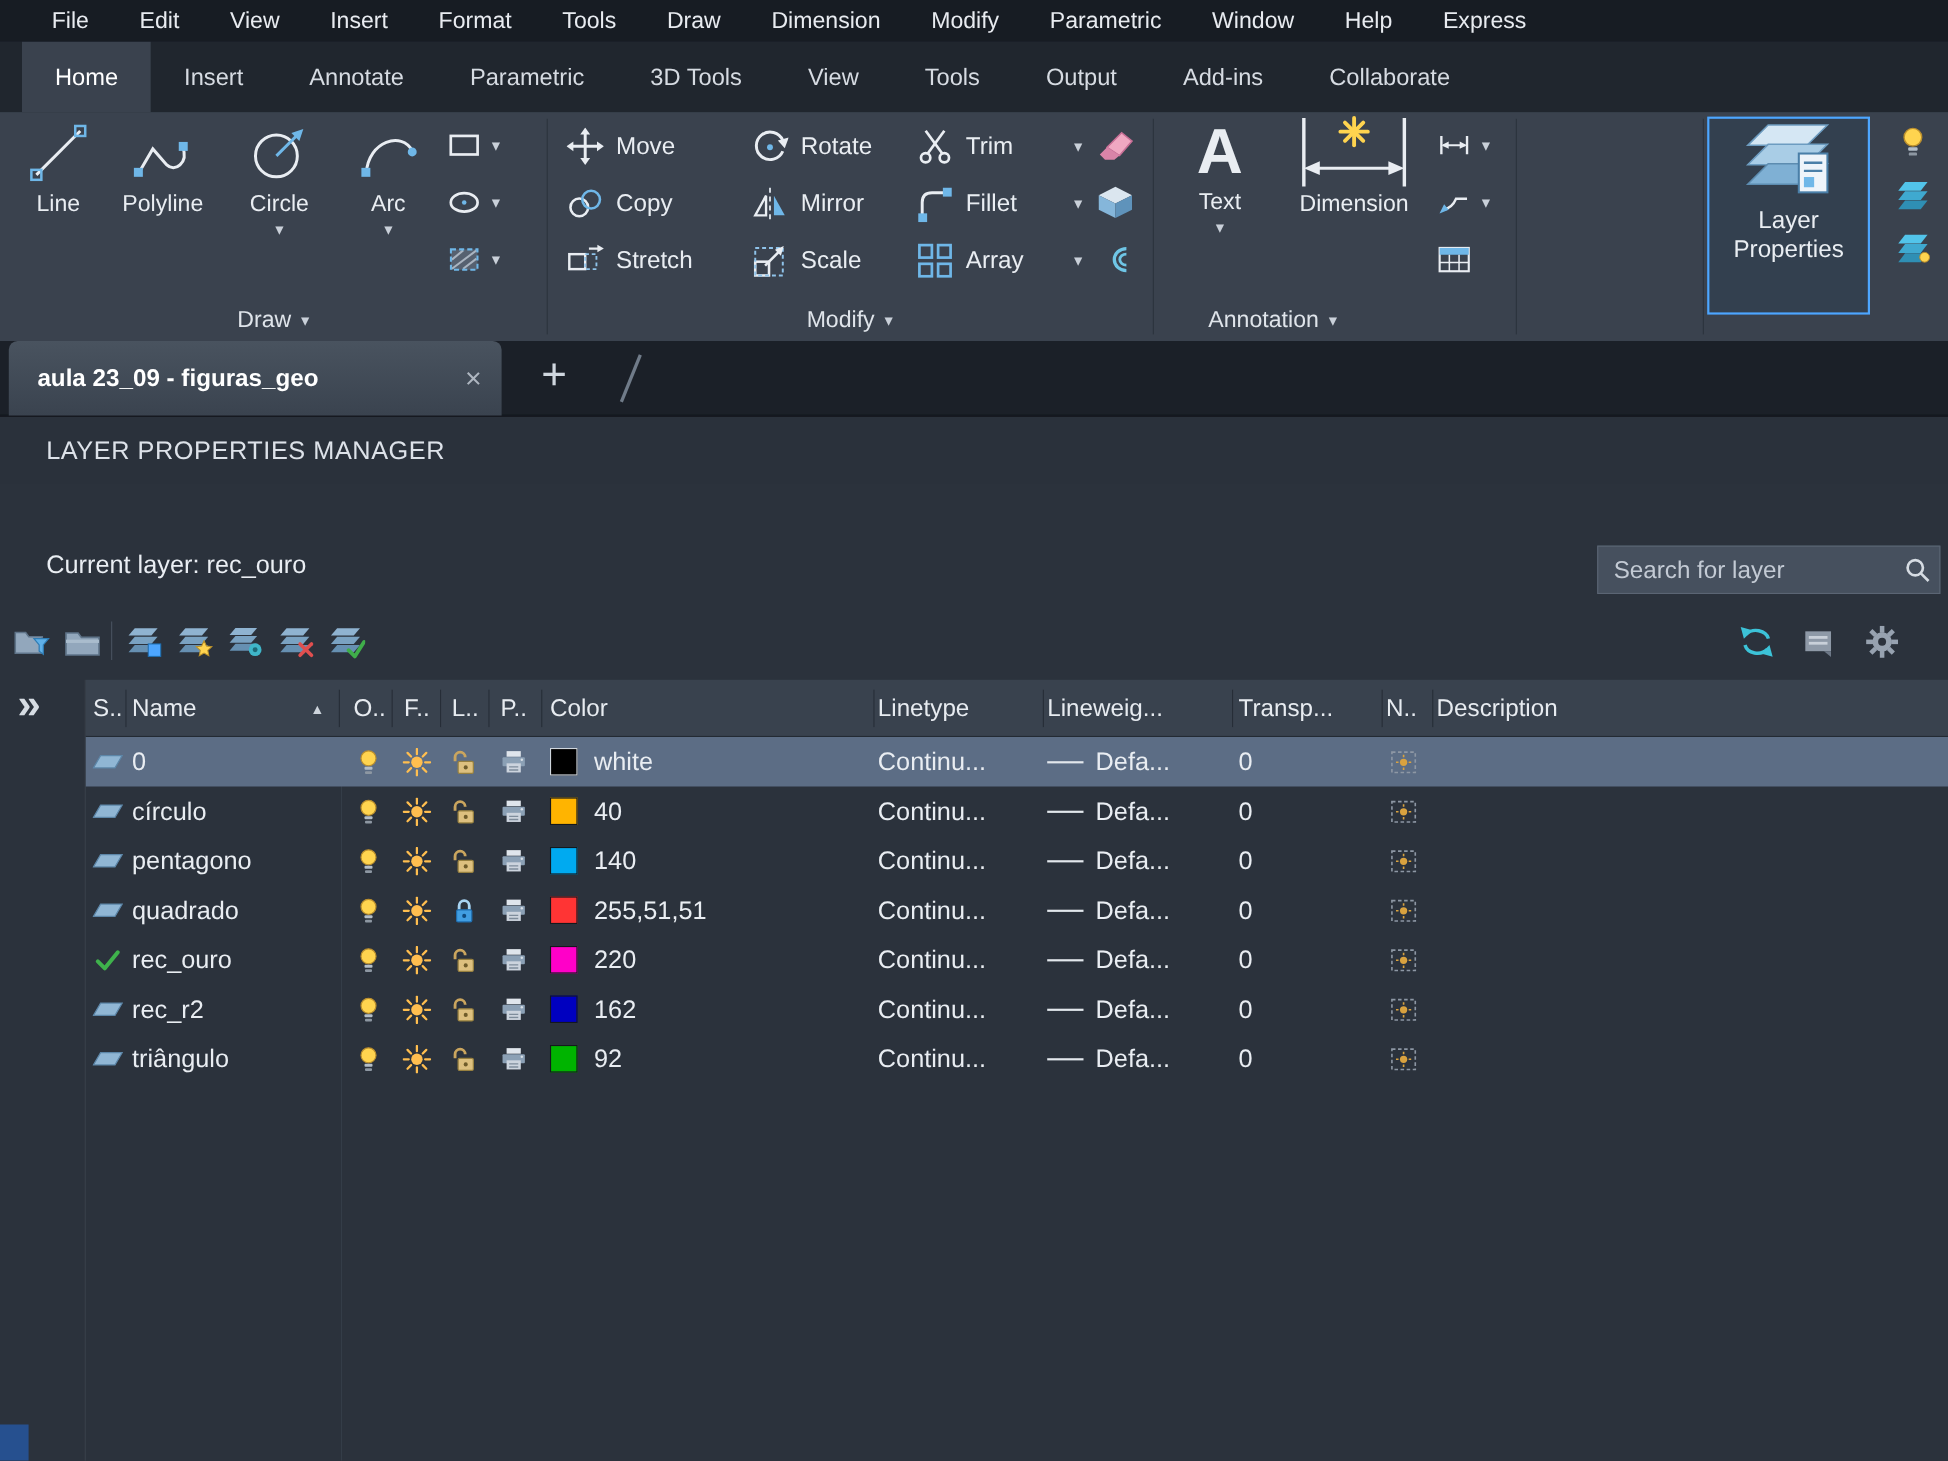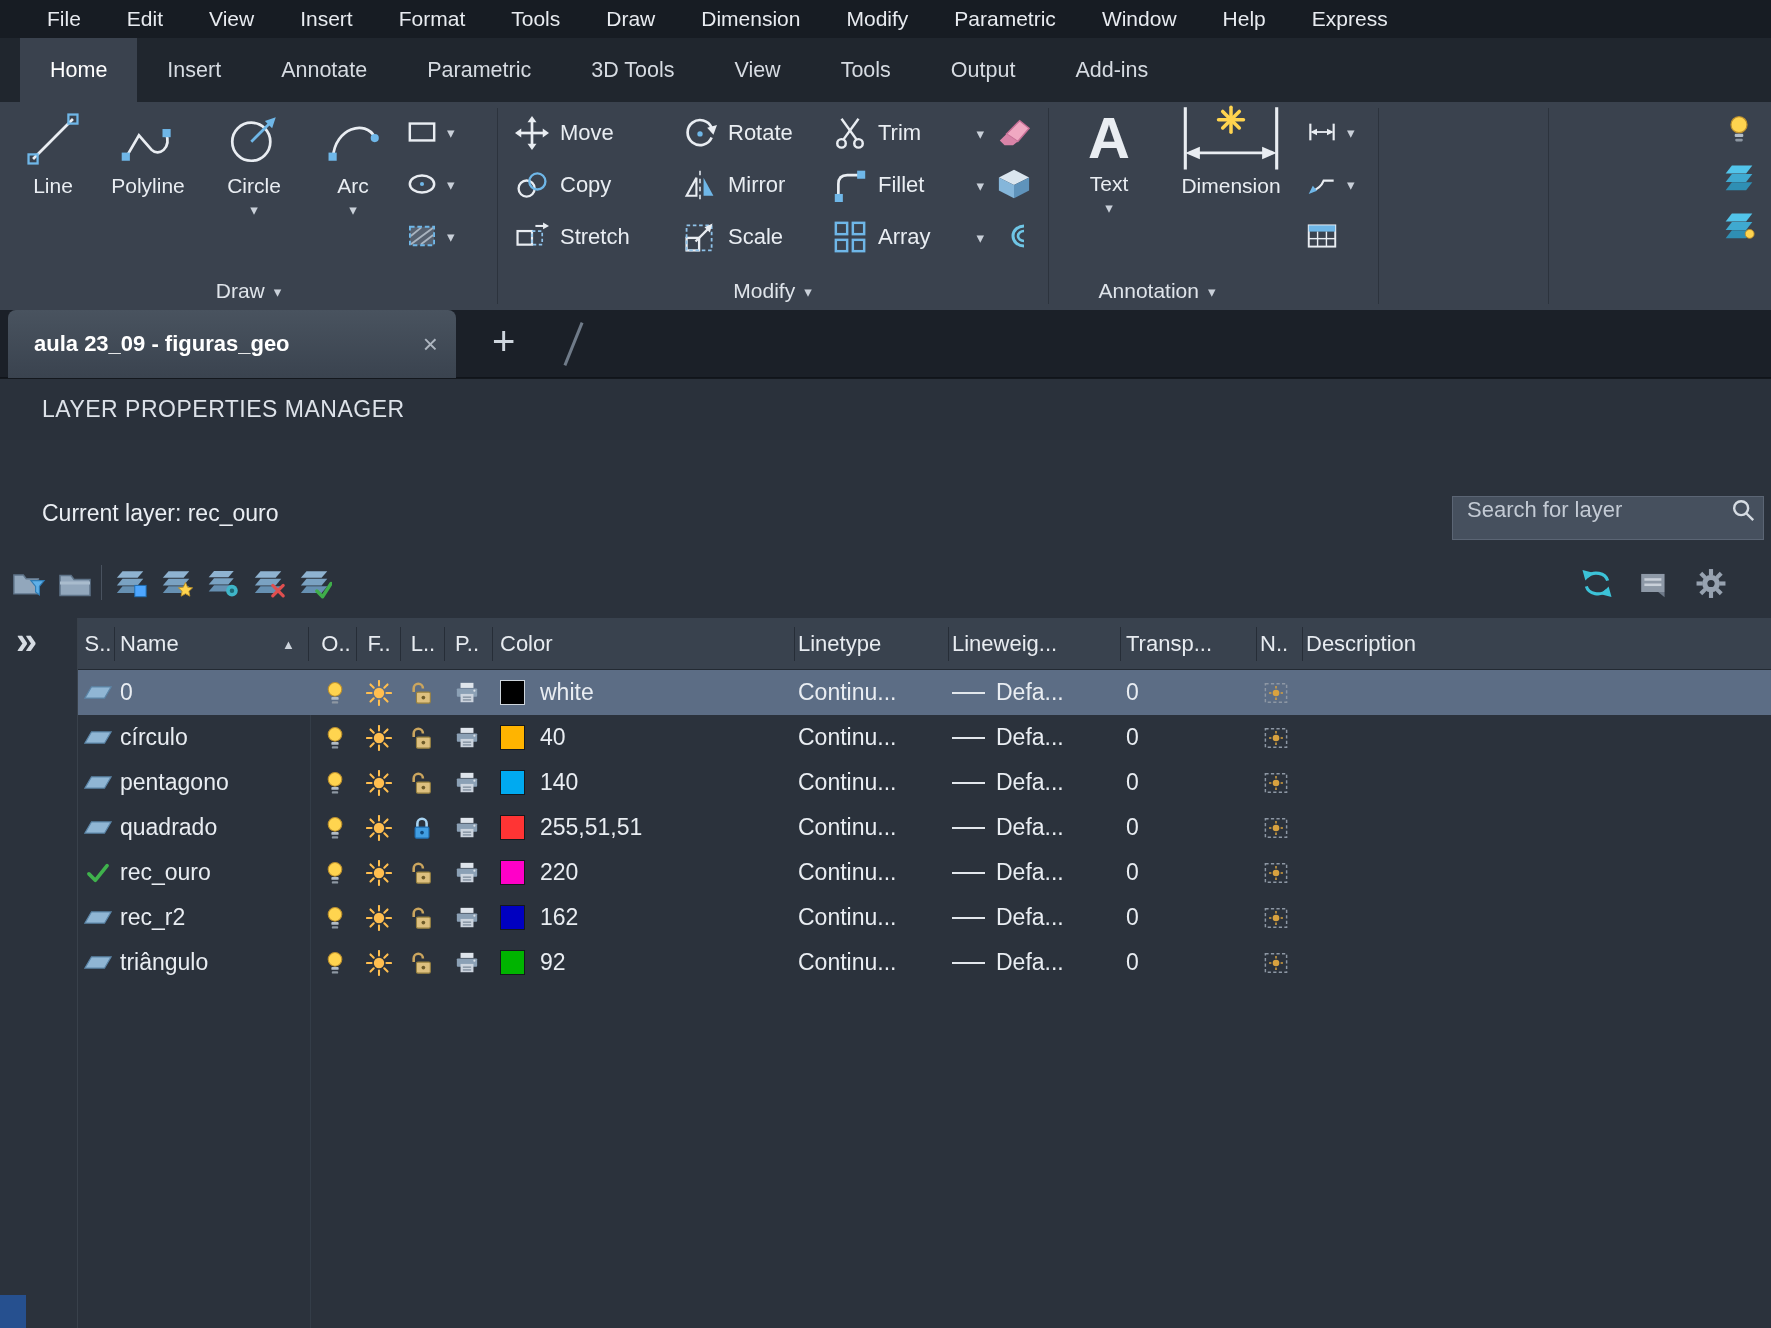--- a/index.html
+++ b/index.html
@@ -47,21 +47,21 @@
   .ftab-title{font-size:22px;font-weight:bold;color:#fff;flex:1;white-space:nowrap}
   .ftab-close{font-size:26px;color:#aeb6c0;margin-left:8px}
   .ftab-plus{position:absolute;left:492px;top:0;height:68px;line-height:62px;font-size:40px;color:#cfd6de}
   .ftab-slash{position:absolute;left:572px;top:11px;width:3px;height:46px;background:#707b89;transform:rotate(22deg)}
   
   #lpm-band{position:absolute;left:0;top:378px;width:100%;height:62px;background:#2a313b;border-top:1px solid #14181e;
             display:flex;align-items:center;padding-left:42px;box-sizing:border-box;font-size:23px;
             letter-spacing:.5px;color:#dde2e9}
   #current-layer{position:absolute;left:42px;top:500px;font-size:23px;color:#eaeef3}
   #searchbox{position:absolute;left:1452px;top:496px;width:312px;height:44px;background:#46505e;
-             border:1px solid #5b6574;box-sizing:border-box;display:flex;align-items:flex-start}
+             border:1px solid #5b6574;box-sizing:border-box;display:flex;align-items:center}
   #searchbox input{flex:1;background:transparent;border:none;outline:none;color:#d6dce4;font-size:22px;
                    font-family:inherit;padding:0 0 0 14px;min-width:0}
   #searchbox input::placeholder{color:#c3cad4;opacity:1}
   #searchbox .mag{width:40px;display:flex;justify-content:center}
   #searchbox .mag svg{width:26px;height:26px}
   #ltoolbar{position:absolute;left:0;top:556px;width:100%;height:52px}
   .tbtn{position:absolute;top:8px;width:42px;height:38px;display:flex;align-items:center;justify-content:center}
   .tbtn svg{width:34px;height:31px}
   .tdiv{position:absolute;left:101px;top:9px;width:1px;height:35px;background:#49525f}
   
@@ -116,20 +116,21 @@
 <div id="ribbon-tabs">
     <div class="rtab active">Home</div>
     <div class="rtab">Insert</div>
     <div class="rtab">Annotate</div>
     <div class="rtab">Parametric</div>
     <div class="rtab">3D Tools</div>
     <div class="rtab">View</div>
     <div class="rtab">Tools</div>
     <div class="rtab">Output</div>
     <div class="rtab">Add-ins</div>
+    <div class="rtab">Collaborate</div>
   </div>
 
 <div id="ribbon">
 
   <div class="rbig" style="left:14px;width:78px">
     <span class="ric ric-lg">
         <svg viewBox="0 0 64 64">
           <line x1="10" y1="54" x2="54" y2="10" stroke="#e9edf2" stroke-width="3"></line>
           <rect x="5" y="49" width="10" height="10" fill="none" stroke="#6fb7e8" stroke-width="2.5"></rect>
           <rect x="49" y="5" width="10" height="10" fill="none" stroke="#6fb7e8" stroke-width="2.5"></rect>
@@ -397,20 +398,35 @@
         </svg>
       </span>
   </div>
   <div class="plabel" style="left:992px;width:330px">
     <span>Annotation</span>
     <span class="caret">▾</span>
   </div>
   <div class="rdiv" style="left:1378px"></div>
   <div class="rdiv" style="left:1548px"></div>
 
+  <div id="lp-btn">
+    <span class="ric">
+        <svg viewBox="0 0 92 84">
+          <polygon points="26,6 84,6 64,26 6,26" fill="#d5e7f4" stroke="#6d9cc0" stroke-width="1.5"></polygon>
+          <polygon points="26,25 84,25 64,45 6,45" fill="#a9cde6" stroke="#6d9cc0" stroke-width="1.5"></polygon>
+          <polygon points="26,44 84,44 64,64 6,64" fill="#7fb0d4" stroke="#5d8cb0" stroke-width="1.5"></polygon>
+          <rect x="56" y="34" width="28" height="38" fill="#eef4fa" stroke="#4a7fa8" stroke-width="2"></rect>
+          <line x1="61" y1="43" x2="79" y2="43" stroke="#4a7fa8" stroke-width="2.4"></line>
+          <line x1="61" y1="51" x2="79" y2="51" stroke="#4a7fa8" stroke-width="2.4"></line>
+          <rect x="61" y="57" width="10" height="10" fill="#6fb7e8"></rect>
+        </svg>
+      </span>
+    <span class="rlabel">Layer</span>
+    <span class="rlabel">Properties</span>
+  </div>
   <div class="rminicol" style="top:6px">
     <span class="ric">
         <svg viewBox="0 0 22 28">
           <circle cx="11" cy="10" r="7.5" fill="#ffd44f" stroke="#bb8f2d" stroke-width="1.2"></circle>
           <rect x="7" y="18.5" width="8" height="3" rx="1" fill="#b3bdc7"></rect>
           <rect x="7.5" y="23" width="7" height="2.6" rx="1" fill="#8d97a2"></rect>
         </svg>
       </span>
   </div>
   <div class="rminicol" style="top:54px">

